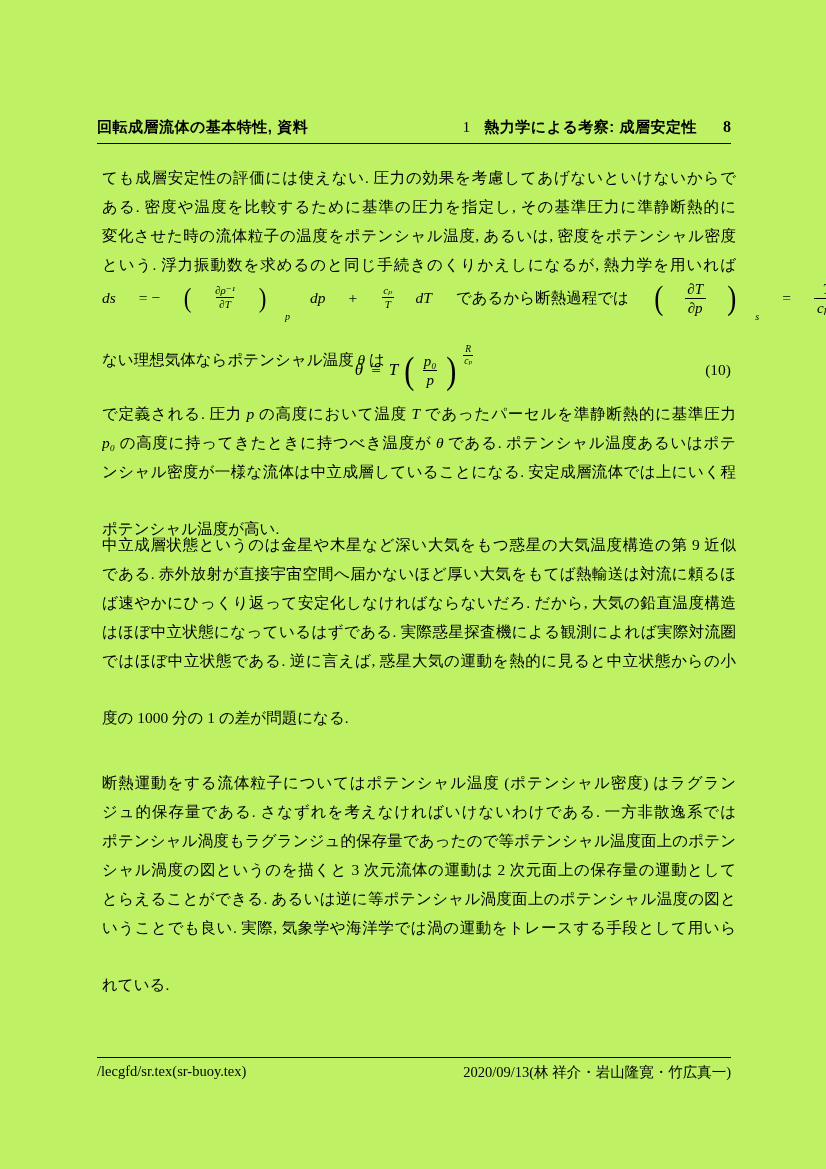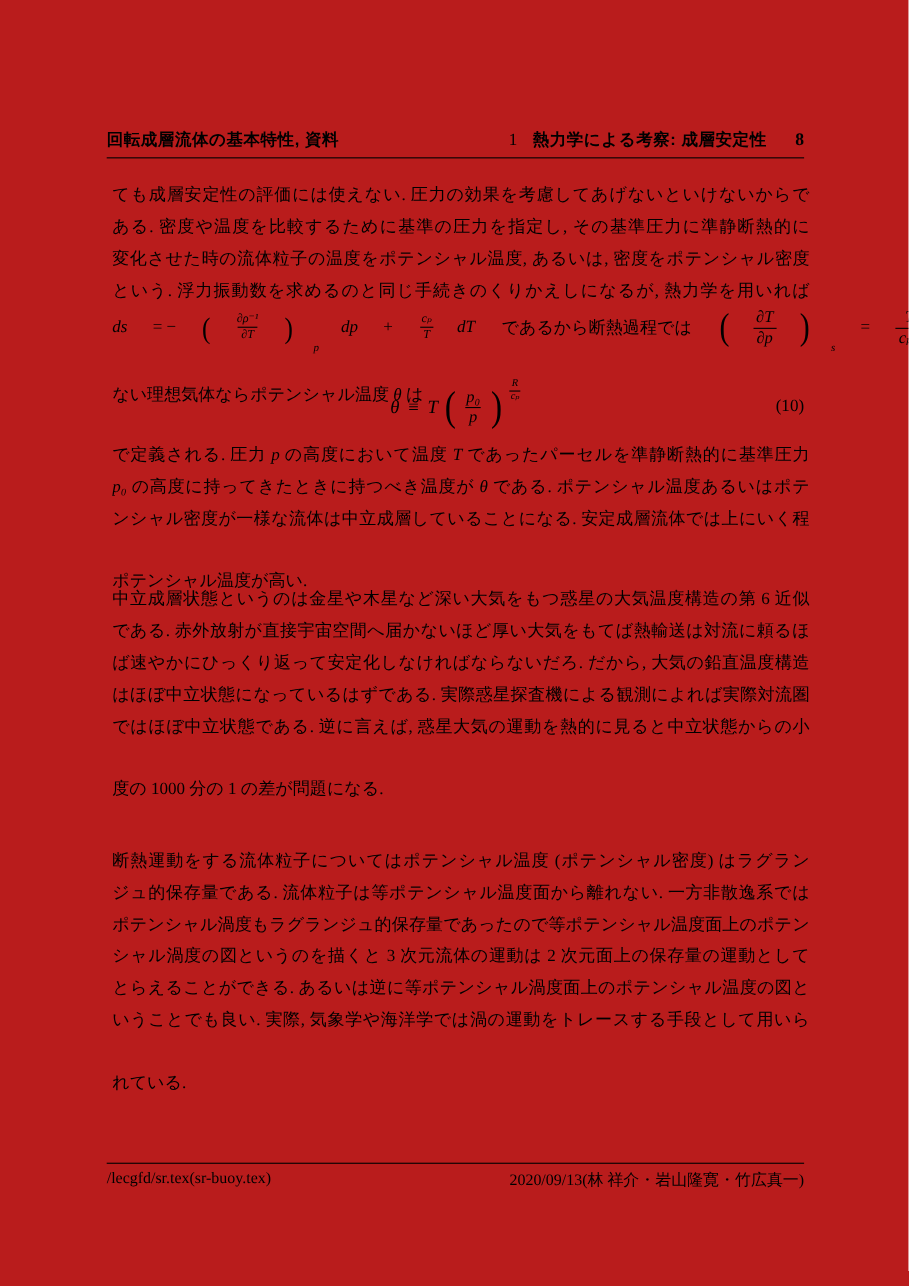--- a/index.html
+++ b/index.html
@@ -1,17 +1,17 @@
 <!DOCTYPE html>
 <html><head>
 <meta charset="utf-8">
 <style>
   html,body { margin:0; padding:0; background:#ffffff; }
   .page {
-    position:relative; width:826px; height:1169px; background:#b91c1c; color:#000;
+    position:relative; width:826px; height:1169px; background:#bef264; color:#000;
     font-family:"Liberation Serif","DejaVu Serif",serif; overflow:hidden;
   }
   .rule { position:absolute; left:97px; width:634px; height:1px; background:#000; }
   .rule-top { top:143px; }
   .rule-bottom { top:1057px; }
 
   
   .runhead { position:absolute; top:118px; left:97px; width:634px; display:flex; align-items:baseline; font-size:15px; }
   .rh-left { font-family:"Liberation Sans","DejaVu Sans",sans-serif; font-weight:600; letter-spacing:0.5px; }
   .rh-center { margin-left:auto; display:flex; align-items:baseline; gap:14px; margin-right:26px; }
@@ -142,31 +142,31 @@
       <span>で定義される. 圧力 </span><span class="mi">p</span><span> の高度において温度 </span><span class="mi">T</span><span> であったパーセルを準静断熱的に基準圧力</span>
     </div>
     <div class="line">
       <span class="mi">p₀</span><span> の高度に持ってきたときに持つべき温度が </span><span class="mi">θ</span><span> である. ポテンシャル温度あるいはポテ</span>
     </div>
     <div class="line">ンシャル密度が一様な流体は中立成層していることになる. 安定成層流体では上にいく程</div>
     <div class="line last">ポテンシャル温度が高い.</div>
   </div>
 
   <div class="para" id="para3">
-    <div class="line">中立成層状態というのは金星や木星など深い大気をもつ惑星の大気温度構造の第 6 近似</div>
+    <div class="line">中立成層状態というのは金星や木星など深い大気をもつ惑星の大気温度構造の第 9 近似</div>
     <div class="line">である. 赤外放射が直接宇宙空間へ届かないほど厚い大気をもてば熱輸送は対流に頼るほ</div>
     <div class="line">ば速やかにひっくり返って安定化しなければならないだろ. だから, 大気の鉛直温度構造</div>
     <div class="line">はほぼ中立状態になっているはずである. 実際惑星探査機による観測によれば実際対流圏</div>
     <div class="line">ではほぼ中立状態である. 逆に言えば, 惑星大気の運動を熱的に見ると中立状態からの小</div>
     <div class="line last">度の 1000 分の 1 の差が問題になる.</div>
   </div>
 
   <div class="para" id="para4">
     <div class="line">断熱運動をする流体粒子についてはポテンシャル温度 (ポテンシャル密度) はラグラン</div>
-    <div class="line">ジュ的保存量である. 流体粒子は等ポテンシャル温度面から離れない. 一方非散逸系では</div>
+    <div class="line">ジュ的保存量である. さなずれを考えなければいけないわけである. 一方非散逸系では</div>
     <div class="line">ポテンシャル渦度もラグランジュ的保存量であったので等ポテンシャル温度面上のポテン</div>
     <div class="line">シャル渦度の図というのを描くと 3 次元流体の運動は 2 次元面上の保存量の運動として</div>
     <div class="line">とらえることができる. あるいは逆に等ポテンシャル渦度面上のポテンシャル温度の図と</div>
     <div class="line">いうことでも良い. 実際, 気象学や海洋学では渦の運動をトレースする手段として用いら</div>
     <div class="line last">れている.</div>
   </div>
 
   <div class="rule rule-bottom"></div>
   <div class="footer">
     <span>/lecgfd/sr.tex(sr-buoy.tex)</span>

